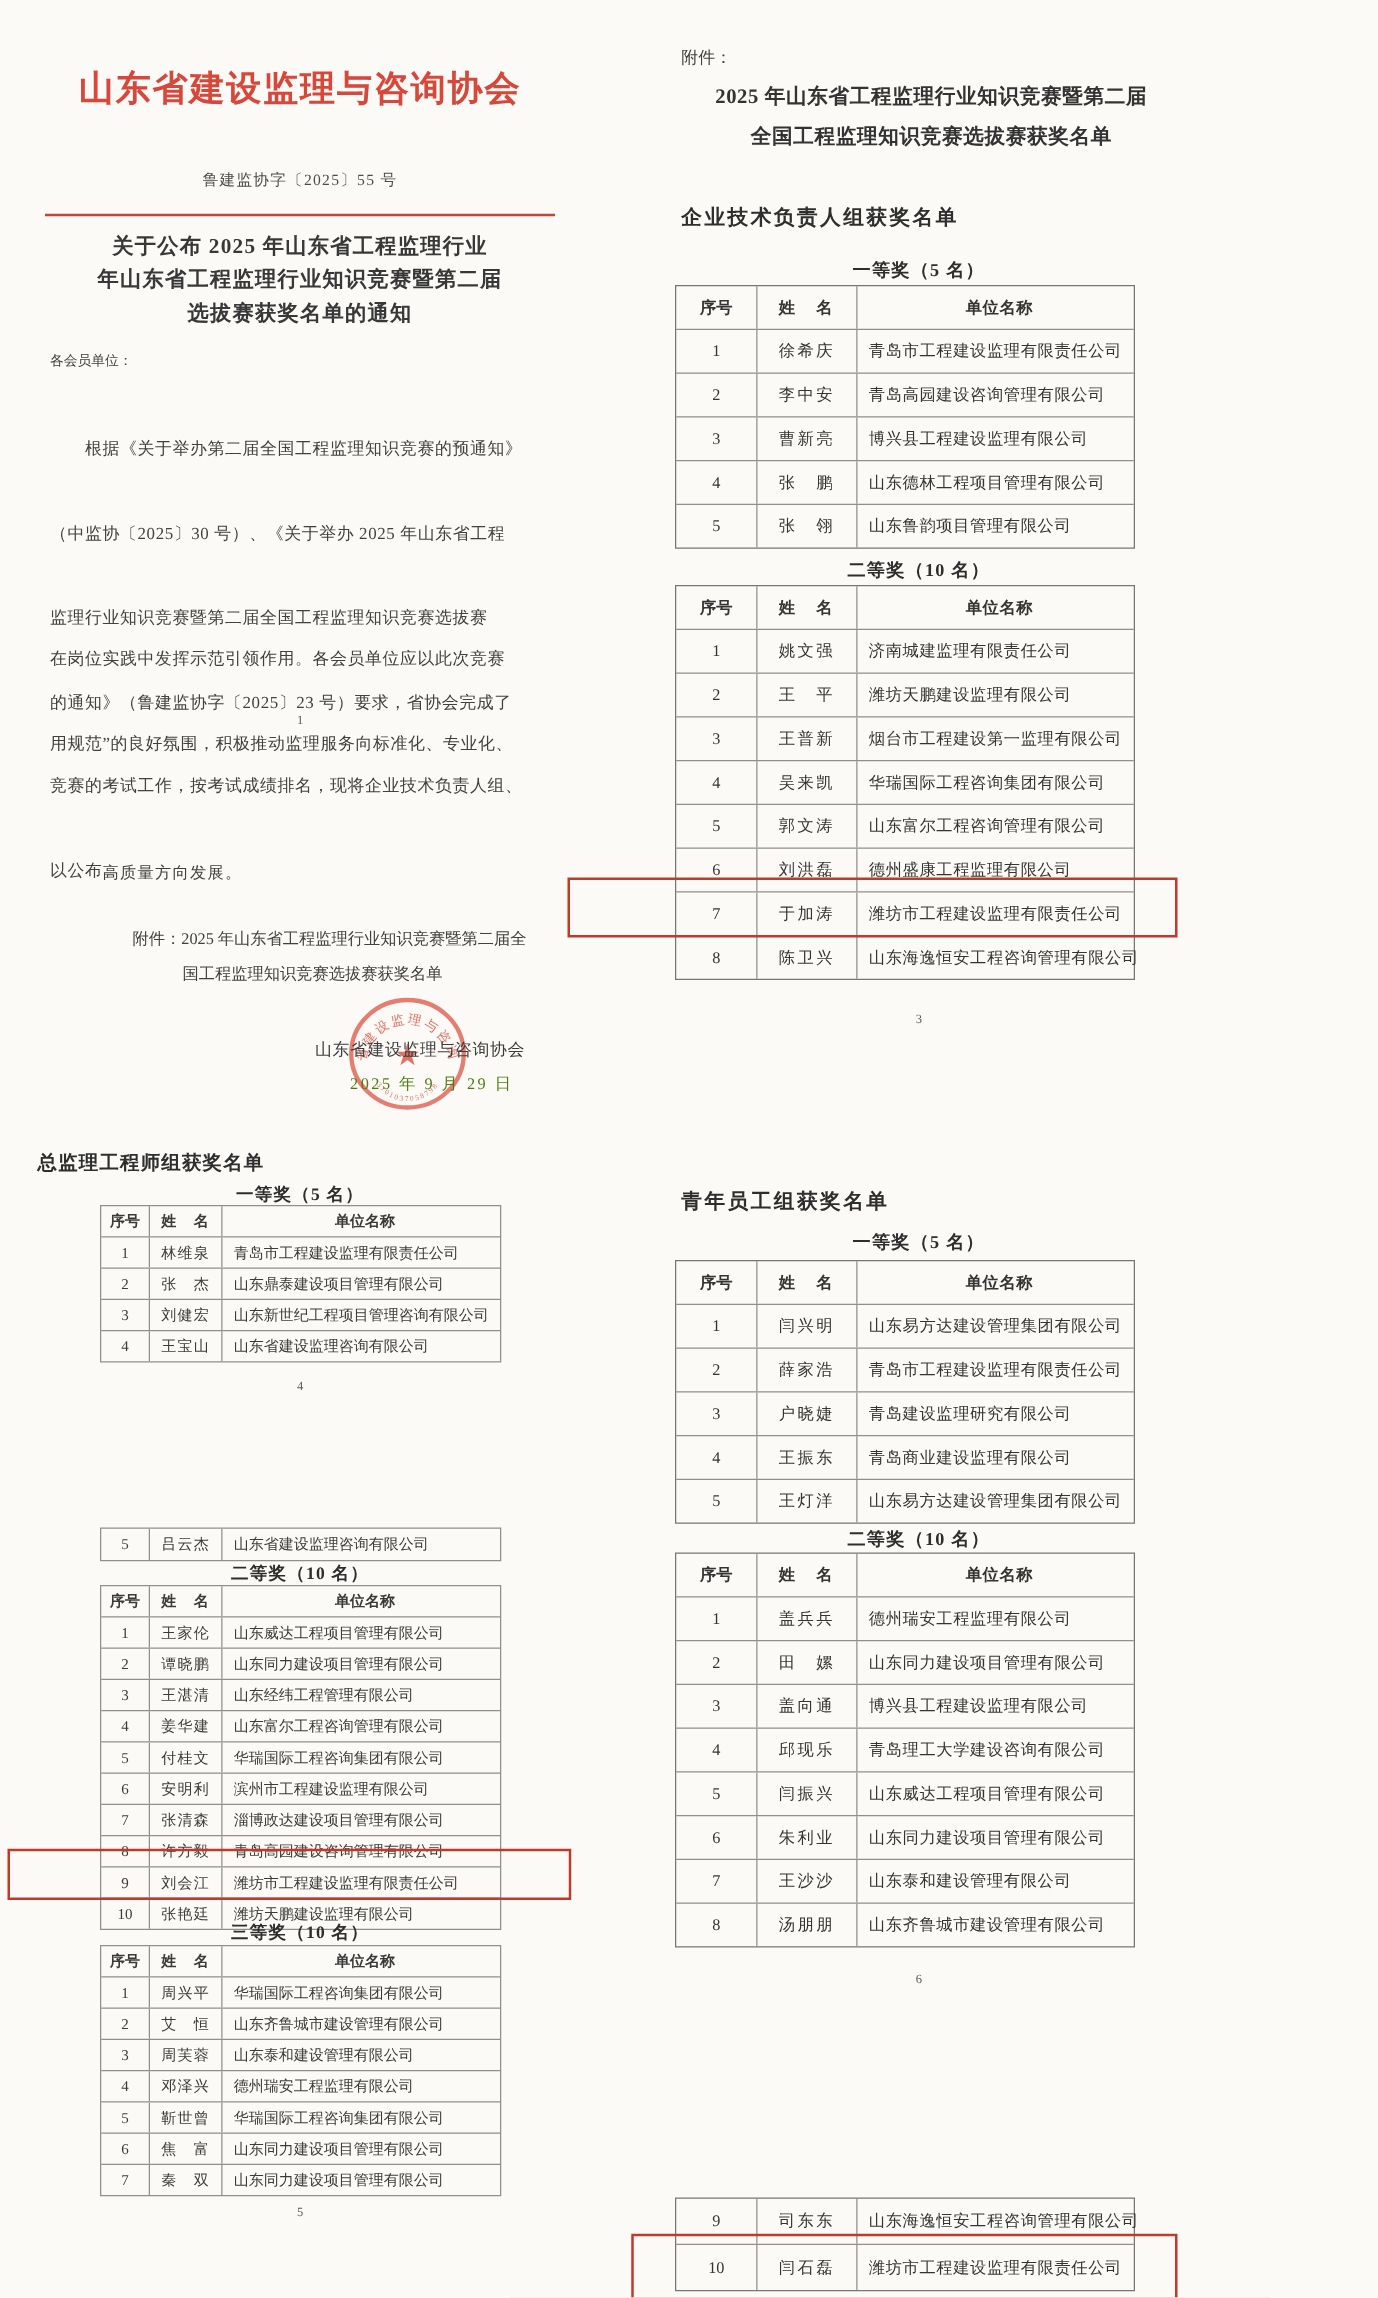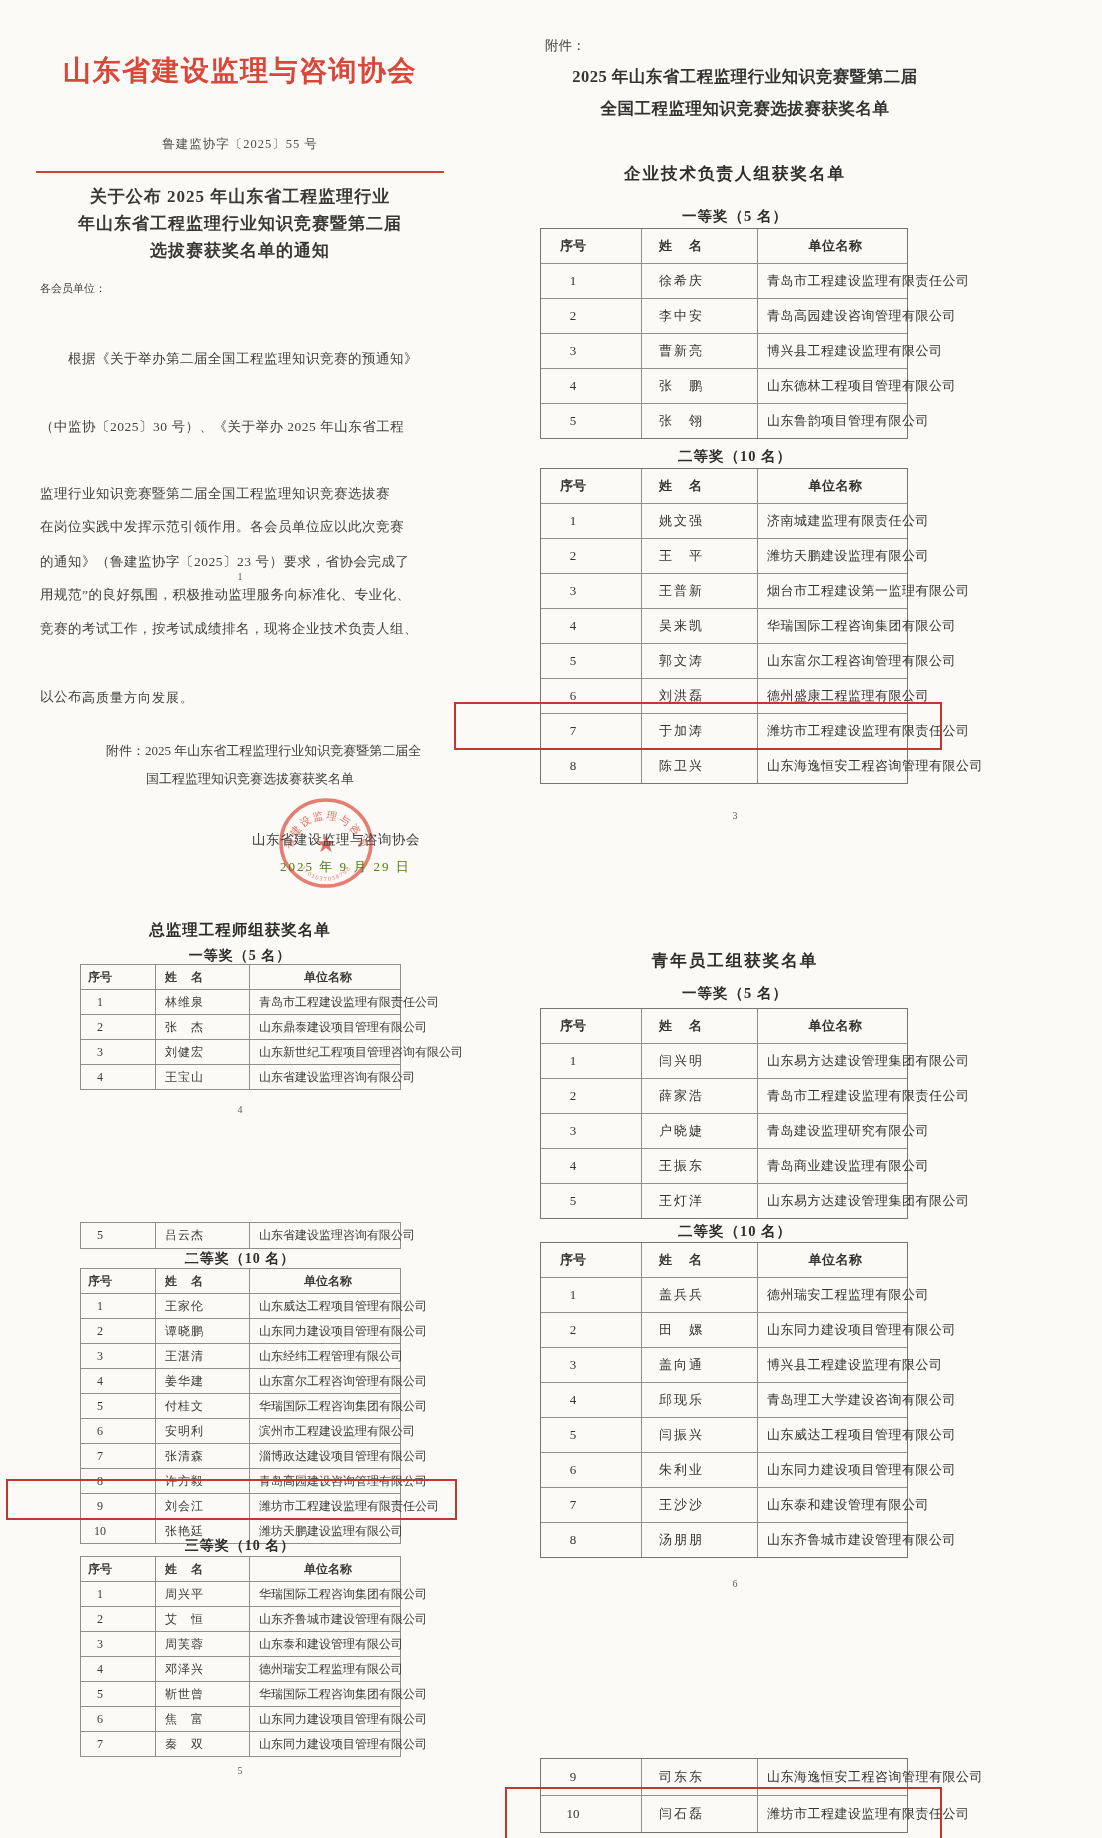--- a/index.html
+++ b/index.html
@@ -23,29 +23,29 @@
   .p2line{left:82px;top:689px;font-size:13px;letter-spacing:1px;color:#414141;}
   .attach{left:106px;top:737px;font-size:13px;line-height:28px;color:#414141;}
   .attach div{white-space:nowrap;}
   .attach div + div{padding-left:40px;}
 
   
   .stamp{left:262px;top:788px;width:128px;height:110px;}
   .stamp-org{left:252px;top:831px;font-size:13.5px;letter-spacing:0.5px;color:#3c3c3c;}
   .stamp-date{left:280px;top:858px;font-size:13px;letter-spacing:2px;color:#4d7c0f;}
 
-  .sec-head{font-weight:700;text-align:center;color:#2e2e2e;}
+  .sec-head{font-weight:700;text-align:left;color:#2e2e2e;}
   .sec-head-l{left:30px;top:920px;width:420px;font-size:15.5px;letter-spacing:1px;}
   .award{font-weight:700;text-align:center;color:#2e2e2e;}
   .award-l{left:30px;width:420px;font-size:14px;letter-spacing:1px;}
   .a-l1{top:947px;} .a-l2{top:1250px;} .a-l3{top:1537px;}
 
   
   .tbl{background:transparent;}
-  .trow{display:grid;grid-template-columns:var(--c1) var(--c2) 1fr;gap:36px;}
+  .trow{display:grid;grid-template-columns:var(--c1) var(--c2) 1fr;}
   .trow + .trow{border-top:1px solid #8f8f8f;}
   .c{display:flex;align-items:center;justify-content:center;padding:1px 3px;white-space:nowrap;}
   .c + .c{border-left:1px solid #8f8f8f;}
   .c.org{justify-content:flex-start;padding-left:9px;}
   .trow.head .c{font-weight:700;justify-content:center;}
 
   .tbl-l{--c1:38px;--c2:58px;left:80px;width:319px;border:1px solid #8f8f8f;
          font-size:12px;color:#3b3b3b;}
   .tbl-l .trow{min-height:24px;}
   .tbl-l .c.name{letter-spacing:1px;}

